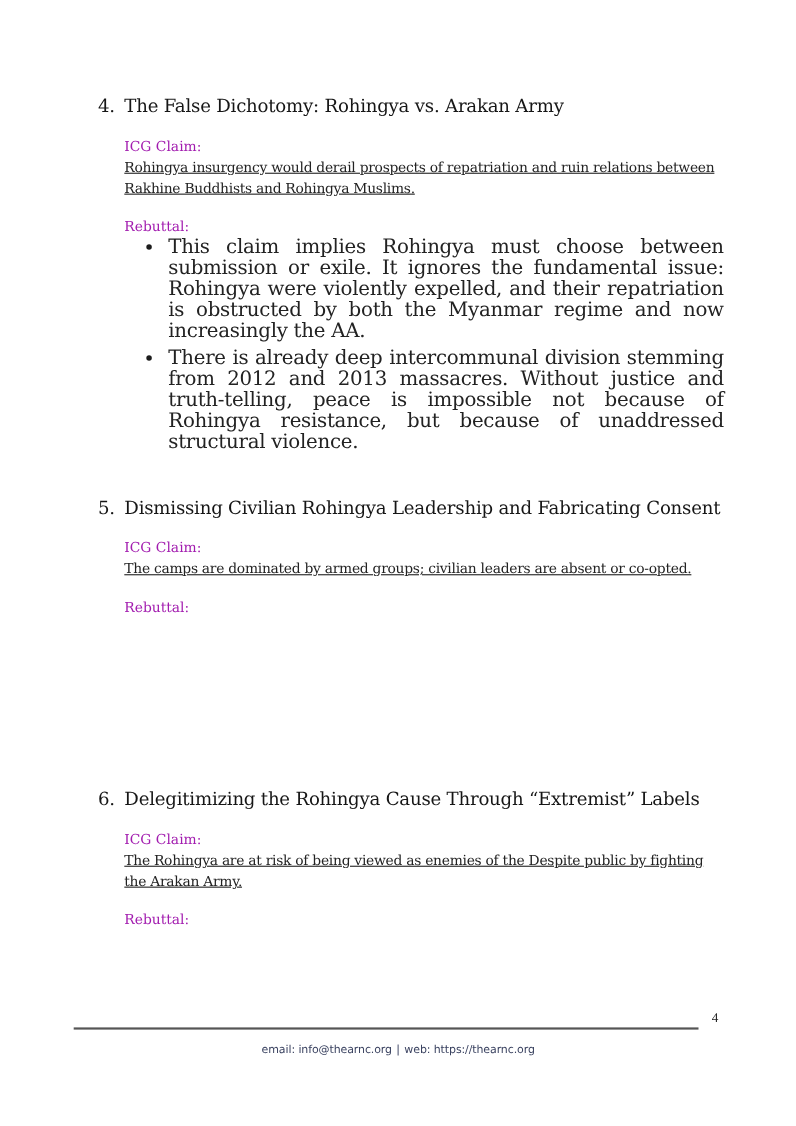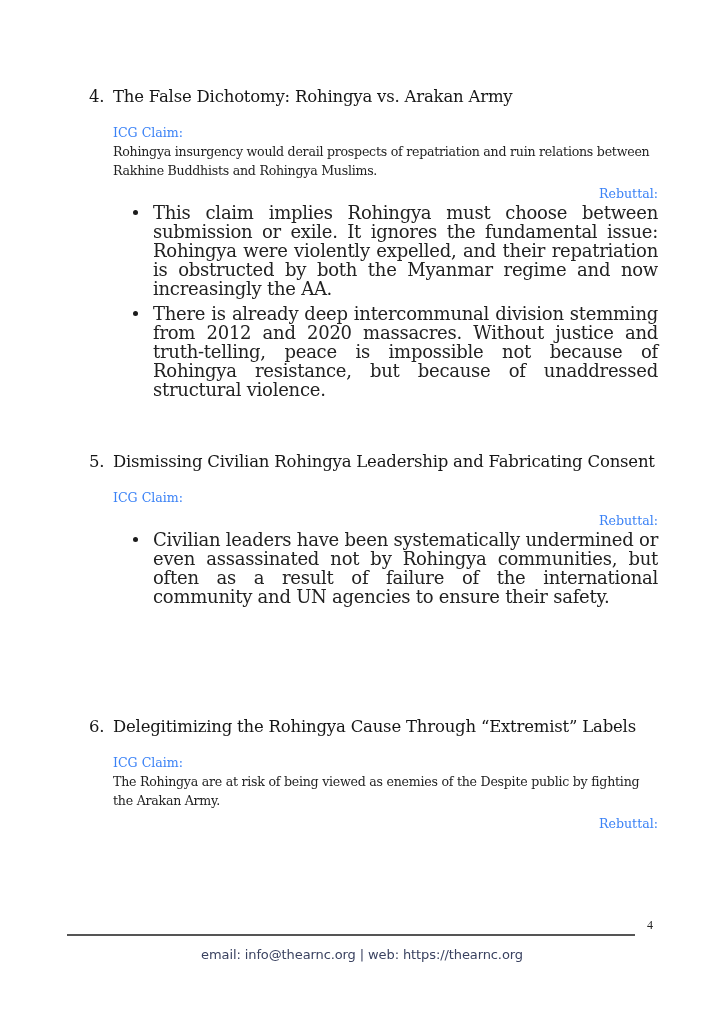--- a/index.html
+++ b/index.html
@@ -42,31 +42,32 @@
     .section-title {
       white-space: nowrap;
     }
     .block {
       margin-left: 24px;
       width: 545px;
     }
     .label {
       font-size: 12.6px;
       line-height: 19px;
-      color: #3b82f6;
+      color: #a21caf;
       margin: 0;
     }
     .claim-label { margin-top: 15px; }
-    .rebuttal-label { margin-top: 4px; text-align: right; }
+    .rebuttal-label { margin-top: 16px; }
     .body-text {
       font-size: 12.6px;
       line-height: 19px;
       color: #222;
       margin: 0;
       letter-spacing: -0.25px;
+      text-decoration: underline;
     }
     ul.bullets {
       list-style: none;
       margin: 0;
       padding: 0;
     }
     ul.bullets li {
       position: relative;
       padding-left: 20px;
       margin-left: 20px;
@@ -107,21 +108,21 @@
       color: #222;
       font-family: "Liberation Serif", serif;
     }
     .footer-contact {
       position: absolute;
       left: 0;
       top: 948px;
       width: 724px;
       text-align: center;
       font-family: "DejaVu Sans", "Liberation Sans", sans-serif;
-      font-size: 13px;
+      font-size: 10px;
       line-height: 14px;
       color: #3a4260;
       letter-spacing: -0.1px;
     }
     .footer-contact .sep {
       margin: 0 4px;
     }
   </style>
 </head>
 <body>
@@ -132,35 +133,35 @@
     <h2 class="section-heading">
       <span class="section-number">4.</span>
       <span class="section-title">The False Dichotomy: Rohingya vs. Arakan Army</span>
     </h2>
     <div class="block">
       <p class="label claim-label">ICG Claim:</p>
       <p class="body-text">Rohingya insurgency would derail prospects of repatriation and ruin relations between Rakhine Buddhists and Rohingya Muslims.</p>
       <p class="label rebuttal-label">Rebuttal:</p>
       <ul class="bullets">
         <li><span class="bullet"></span><span>This claim implies Rohingya must choose between submission or exile. It ignores the fundamental issue: Rohingya were violently expelled, and their repatriation is obstructed by both the Myanmar regime and now increasingly the AA.</span></li>
-        <li><span class="bullet"></span><span>There is already deep intercommunal division stemming from 2012 and 2020 massacres. Without justice and truth-telling, peace is impossible not because of Rohingya resistance, but because of unaddressed structural violence.</span></li>
+        <li><span class="bullet"></span><span>There is already deep intercommunal division stemming from 2012 and 2013 massacres. Without justice and truth-telling, peace is impossible not because of Rohingya resistance, but because of unaddressed structural violence.</span></li>
       </ul>
     </div>
   </section>
 
   <section class="section" id="s5">
     <h2 class="section-heading">
       <span class="section-number">5.</span>
       <span class="section-title">Dismissing Civilian Rohingya Leadership and Fabricating Consent</span>
     </h2>
     <div class="block">
       <p class="label claim-label">ICG Claim:</p>
+      <p class="body-text">The camps are dominated by armed groups; civilian leaders are absent or co-opted.</p>
       <p class="label rebuttal-label">Rebuttal:</p>
       <ul class="bullets">
-        <li><span class="bullet"></span><span>Civilian leaders have been systematically undermined or even assassinated not by Rohingya communities, but often as a result of failure of the international community and UN agencies to ensure their safety.</span></li>
       </ul>
     </div>
   </section>
 
   <section class="section" id="s6">
     <h2 class="section-heading">
       <span class="section-number">6.</span>
       <span class="section-title">Delegitimizing the Rohingya Cause Through “Extremist” Labels</span>
     </h2>
     <div class="block">

